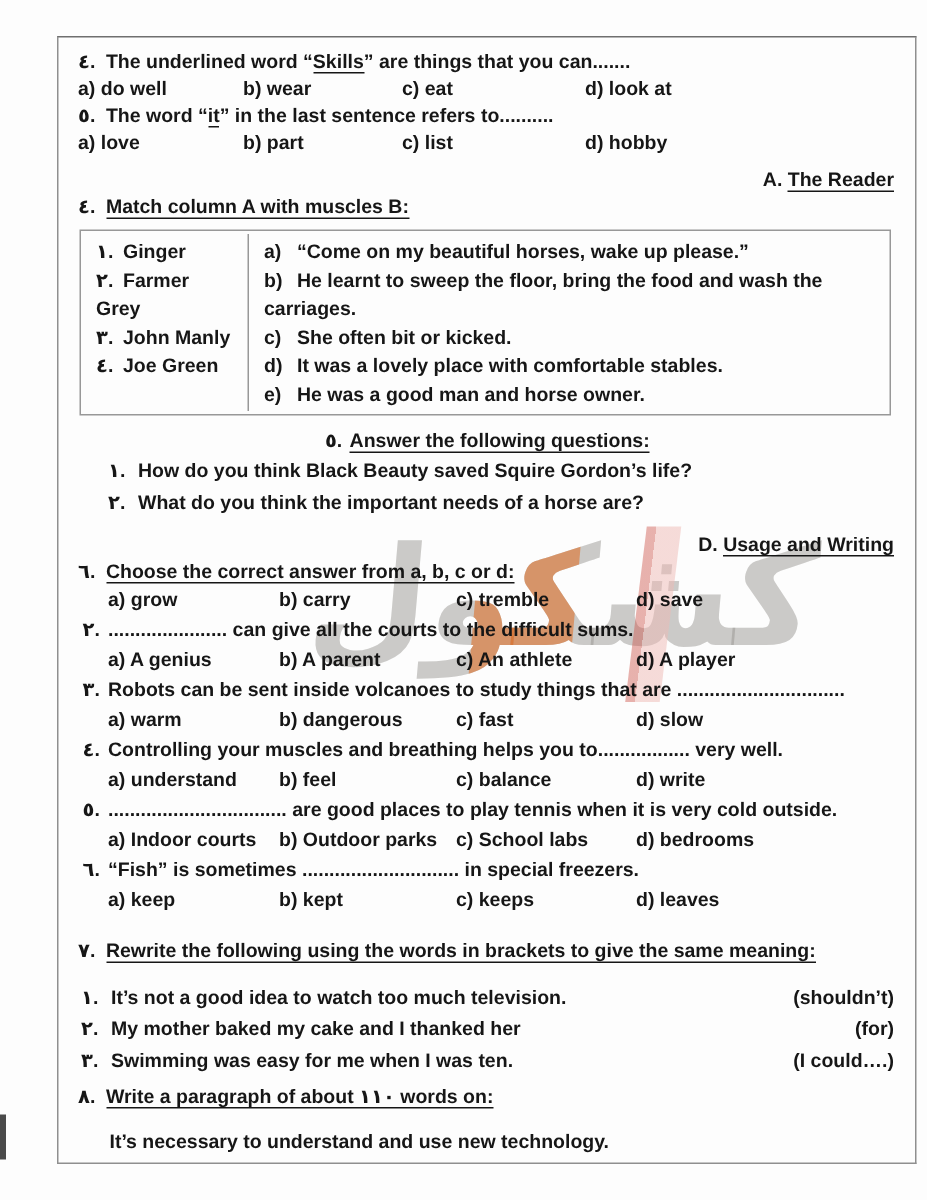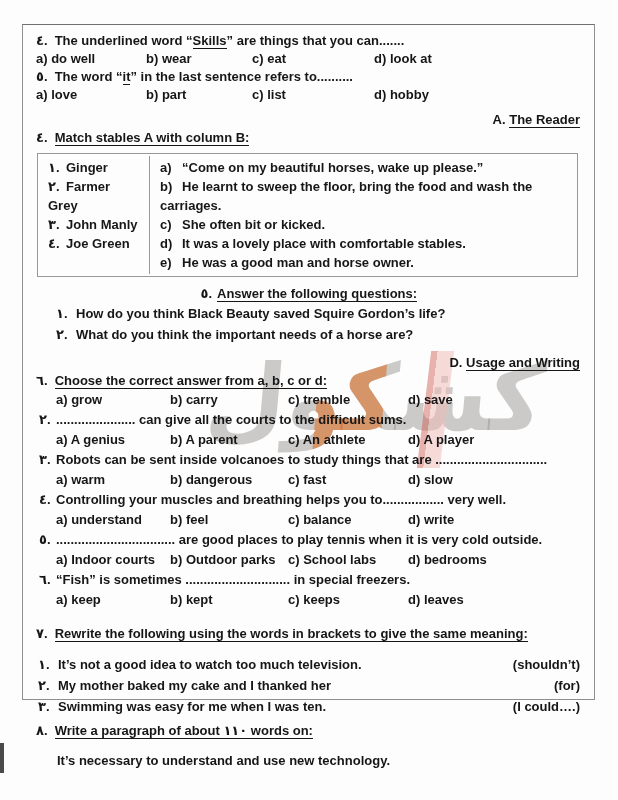--- a/index.html
+++ b/index.html
@@ -12,21 +12,21 @@
   .wm{position:absolute;left:206px;top:340px;width:252px;height:132px;z-index:0;pointer-events:none;}
   .wm-word{display:block;position:absolute;left:0;top:0;width:240px;height:128px;
     font-family:"DejaVu Sans",sans-serif;font-weight:700;font-size:92px;line-height:118px;
     white-space:nowrap;transform:skewX(-5deg);color:rgba(148,146,143,0.48);}
   .wm-word.accent{color:rgba(222,112,42,0.60);clip-path:inset(8% 26% 10% 46%);}
   .wm-bar{position:absolute;left:424px;top:351px;width:23px;height:117px;z-index:0;
     transform:skewX(-7deg);
     background:linear-gradient(90deg,rgba(205,85,75,0.45) 0 28%,rgba(238,185,180,0.5) 28% 100%);}
   .scan-artifact{position:absolute;left:0;top:743px;width:4px;height:30px;background:#4a4a4a;z-index:2;}
   .frame{
-    position:absolute;left:22px;top:24px;width:573px;height:676px;z-index:1;
+    position:absolute;left:38px;top:24px;width:573px;height:752px;z-index:1;
     border:1.5px solid #8f8f8f;border-top-color:#6f6f6f;box-sizing:border-box;
     padding:7px 14px 0 13px;
   }
   .u{border-bottom:1.6px solid #161616;}
   .qnum{display:inline-block;min-width:15px;}
   .opt-grid{display:grid;grid-template-columns:110px 106px 122px 1fr;}
   .center-head{text-align:right;margin-top:7px;}
   .center-head.usage{margin-top:9px;}
   .match-table{display:grid;grid-template-columns:112px 1fr;border:1.5px solid #989898;
     margin:6px 2px 0 1px;padding:2px 0;}
@@ -81,21 +81,21 @@
     <span>d) hobby</span>
   </div>
 
   <div class="center-head">
     <span>A.</span>
     <span class="u">The Reader</span>
   </div>
 
   <div class="q-line">
     <span class="qnum">٤.</span>
-    <span class="u">Match stables A with column B:</span>
+    <span class="u">Match column A with muscles B:</span>
   </div>
   <div class="match-table">
     <div class="match-a">
       <div><span class="ma-num">١.</span><span>Ginger</span></div>
       <div><span class="ma-num">٢.</span><span>Farmer Grey</span></div>
       <div><span class="ma-num">٣.</span><span>John Manly</span></div>
       <div><span class="ma-num">٤.</span><span>Joe Green</span></div>
     </div>
     <div class="match-b">
       <div><span class="mb-letter">a)</span><span>“Come on my beautiful horses, wake up please.”</span></div>

